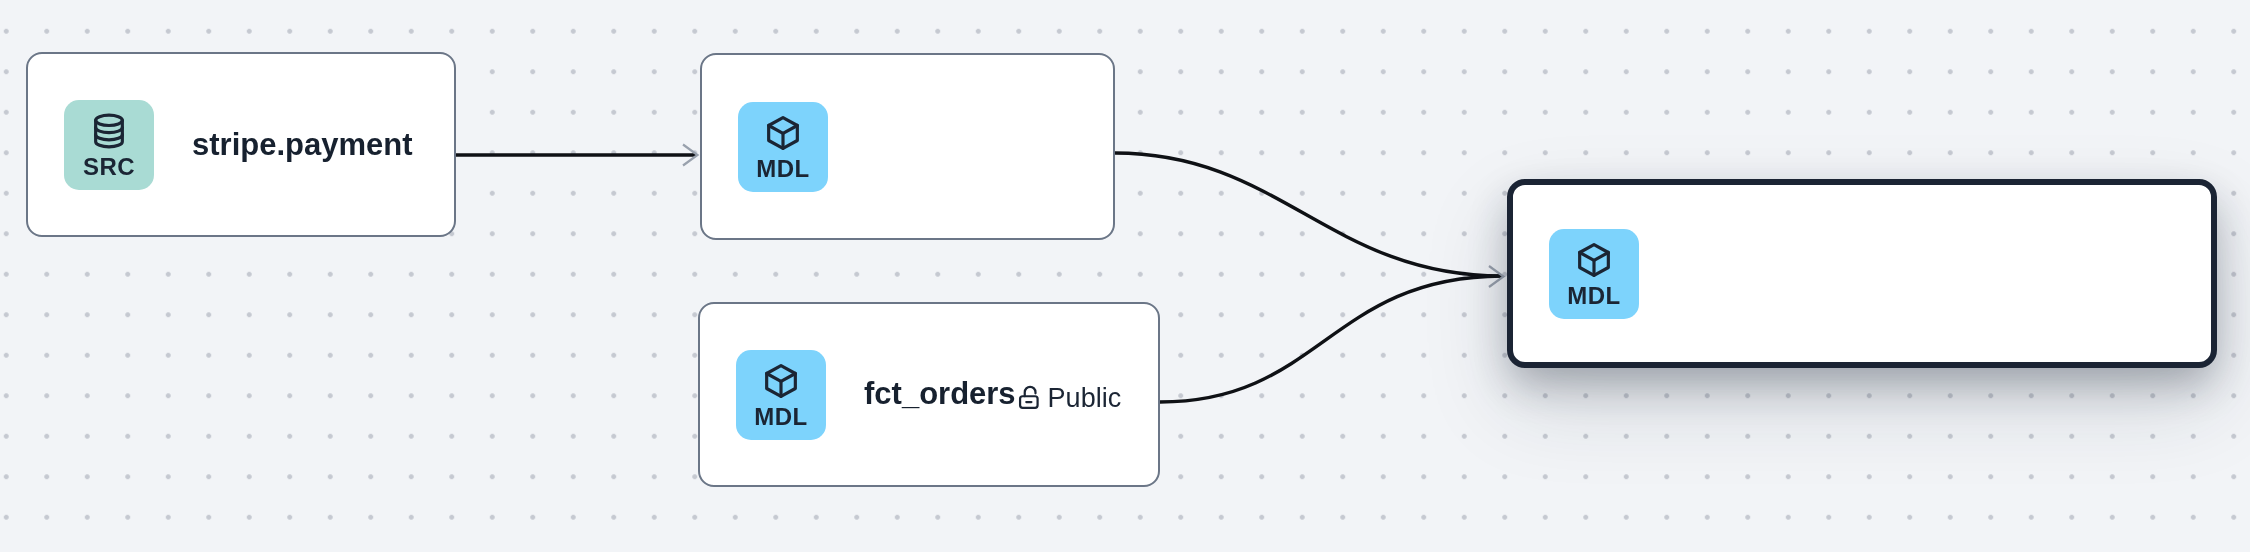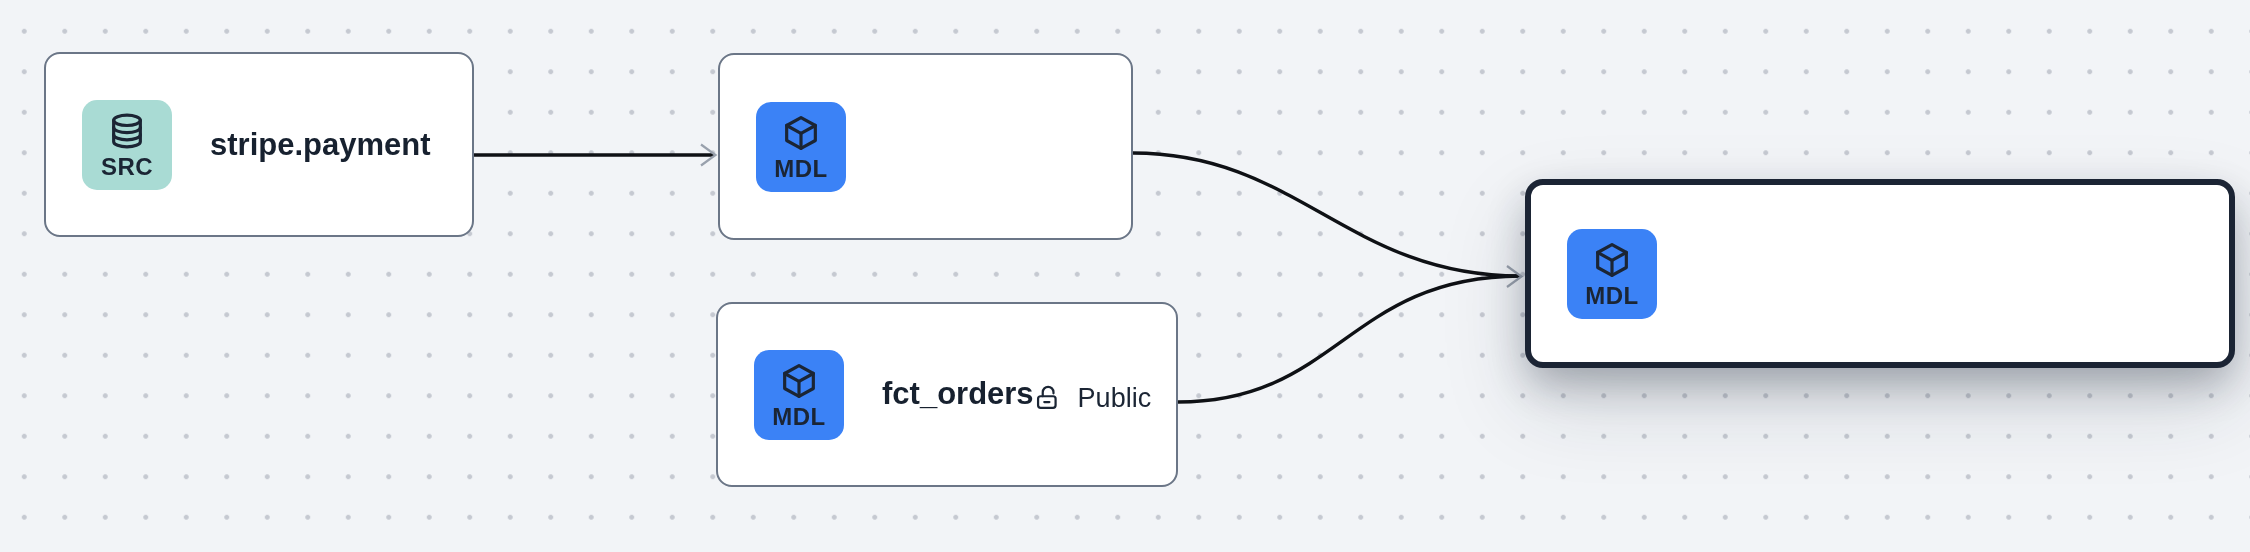--- a/index.html
+++ b/index.html
@@ -7,47 +7,46 @@
     width:2250px;height:552px;position:relative;overflow:hidden;
     font-family:"Liberation Sans","DejaVu Sans",sans-serif;
     background:#f2f4f7;
   }
   .canvas{
     position:absolute;inset:0;
     background-color:#f2f4f7;
     background-image:radial-gradient(circle,#c5c9d1 2.1px,rgba(197,201,209,0) 2.8px);
     background-size:40.5px 40.5px;
     background-position:-14px 11px;
-    margin-left:18px;
   }
   svg.edge-layer{position:absolute;left:0;top:0;pointer-events:none;}
   .edge{stroke:#0f1115;stroke-width:3.4;fill:none;}
   .arrowhead{stroke:#99a1ad;stroke-width:2.2;fill:none;stroke-linejoin:miter;}
   .node{
     position:absolute;box-sizing:border-box;
     background:#ffffff;border:2px solid #6b7687;border-radius:16px;
     display:flex;align-items:center;gap:38px;padding:0 30px 0 36px;
     cursor:pointer;
   }
   .node.selected{
     border:6px solid #1b2434;border-radius:18px;
     box-shadow:0 18px 40px -4px rgba(28,38,56,.32),0 36px 85px rgba(28,38,56,.15);
   }
   .badge{
     width:90px;height:90px;border-radius:15px;flex:none;
     display:flex;flex-direction:column;align-items:center;justify-content:center;
     color:#1b2534;
   }
   .badge-src{background:#a9dbd4;}
-  .badge-mdl{background:#3b82f6;}
+  .badge-mdl{background:#7dd3fc;}
   .badge svg{width:40px;height:40px;display:block;}
   .badge-text{font-size:24px;font-weight:600;line-height:1;margin-top:4px;letter-spacing:.5px;}
   .node-label{font-size:31px;font-weight:600;color:#17212f;white-space:nowrap;line-height:1.2;}
   .text-col{display:flex;flex-direction:row;justify-content:center;}
-  .node-meta{display:flex;align-items:center;gap:16px;font-size:27px;font-weight:400;color:#1b2534;margin-top:7px;line-height:1.2;}
+  .node-meta{display:flex;align-items:center;gap:4px;font-size:27px;font-weight:400;color:#1b2534;margin-top:7px;line-height:1.2;}
   .node-meta svg{width:28px;height:28px;flex:none;}
 </style>
 </head>
 <body>
 
 <div class="canvas">
 
   <svg class="edge-layer" width="2250" height="552" viewBox="0 0 2250 552">
     <path class="edge" d="M456 155 L696 155"></path>
     <path class="arrowhead" d="M683 144.5 L697.5 155 L683 165.5"></path>

